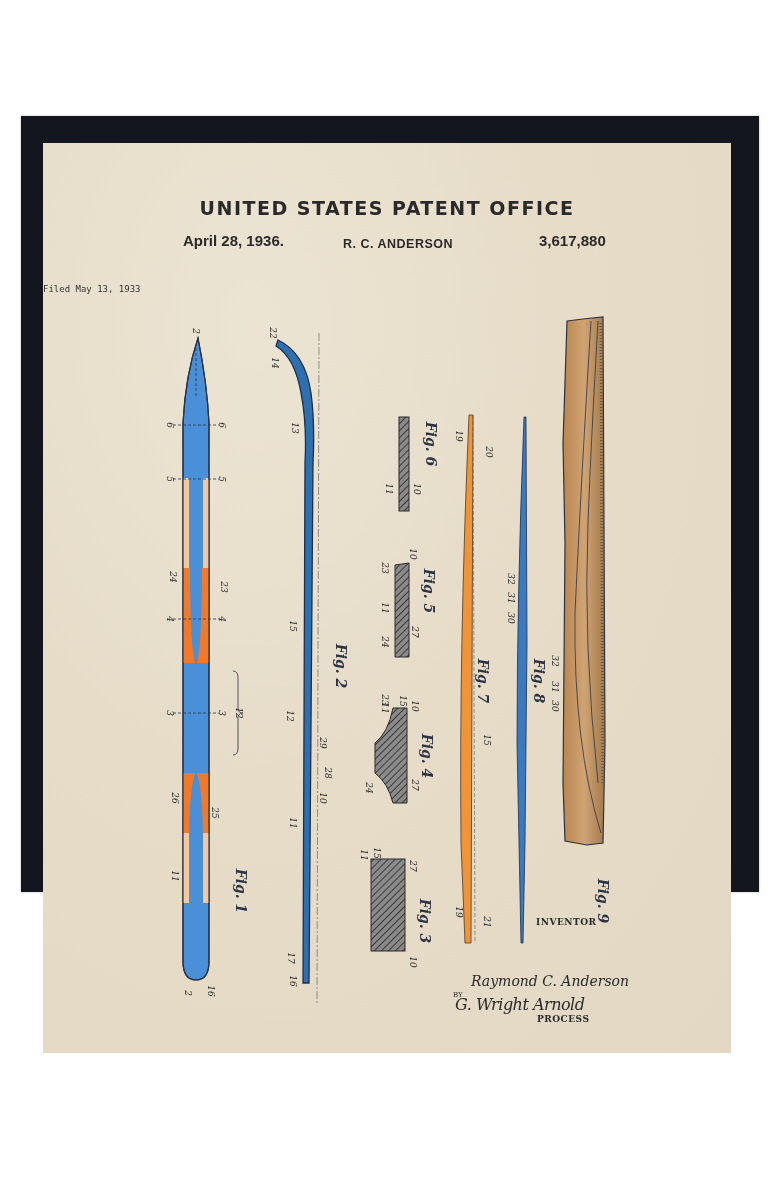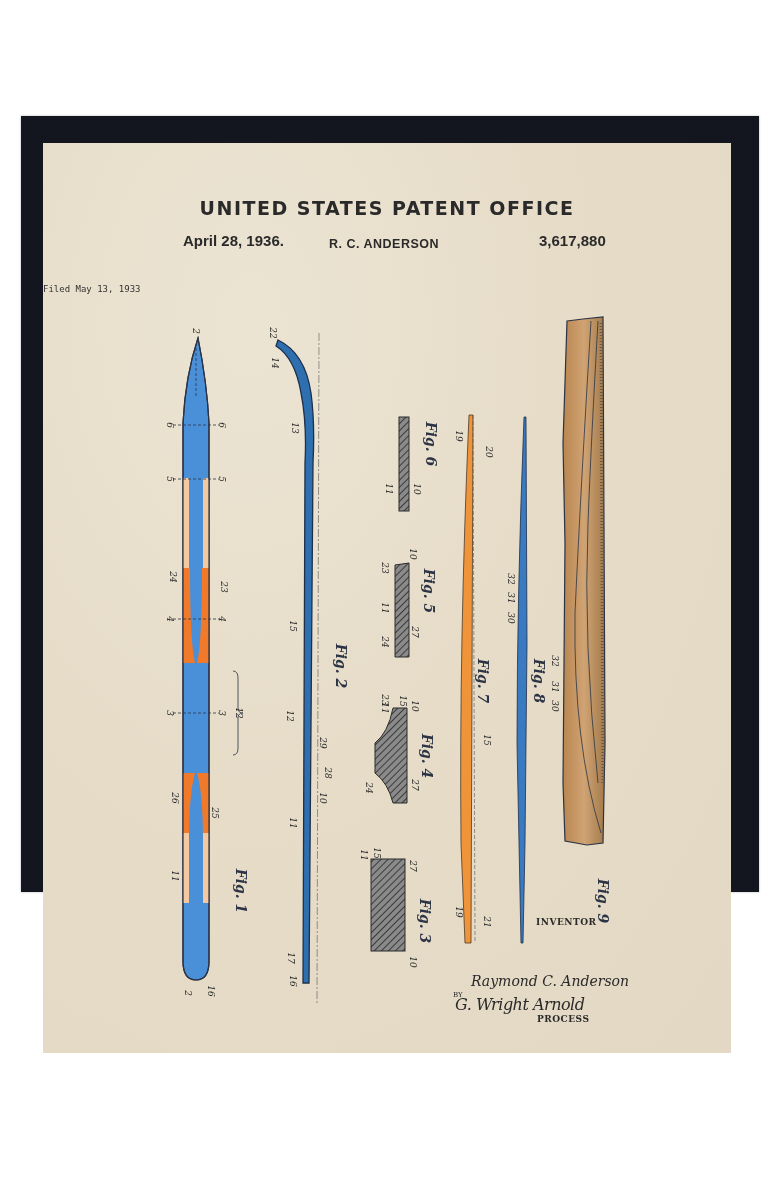--- a/index.html
+++ b/index.html
@@ -2,21 +2,21 @@
 <html><head>
 <meta charset="utf-8">
 <style>
   html,body{margin:0;padding:0;background:#ffffff;}
   body{width:780px;height:1196px;position:relative;overflow:hidden;font-family:"Liberation Sans",sans-serif;}
   .frame{position:absolute;left:21px;top:116px;width:738px;height:776px;background:#14161f;box-shadow:0 0 2px rgba(0,0,0,.3);}
   .paper{position:absolute;left:22px;top:27px;width:688px;height:910px;
     background:radial-gradient(ellipse at 30% 20%,#ece4d3 0%,#e6dcc8 45%,#e2d8c3 100%);overflow:hidden;}
   .hdr-title{position:absolute;left:0;right:0;top:54px;text-align:center;font-family:"DejaVu Sans",sans-serif;font-weight:bold;font-size:19px;letter-spacing:1.5px;color:#2a2a2a;}
   .hdr-date{position:absolute;left:112px;top:89px;font-family:"Liberation Sans",sans-serif;font-weight:bold;font-size:15px;color:#2a2a2a;margin-left:28px;}
-  .hdr-inventor{position:absolute;left:286px;top:94px;font-weight:bold;font-size:12.5px;letter-spacing:.5px;color:#2a2a2a;}
+  .hdr-inventor{position:absolute;left:300px;top:94px;font-weight:bold;font-size:12.5px;letter-spacing:.5px;color:#2a2a2a;}
   .hdr-number{position:absolute;left:496px;top:89px;font-weight:bold;font-size:15px;color:#2a2a2a;}
   .hdr-subtitle{position:absolute;left:0;right:0;top:119px;text-align:center;font-family:"DejaVu Sans Mono",monospace;font-size:8.5px;color:#333;}
   .hdr-filed{position:absolute;left:0;right:0;top:141px;text-align:left;font-family:"DejaVu Sans Mono",monospace;font-size:9px;color:#333;}
   .lbl{position:absolute;font-family:"DejaVu Serif",serif;font-style:italic;font-size:9px;color:#2a2a2a;transform:rotate(90deg);transform-origin:center;white-space:nowrap;}
   .fig{position:absolute;font-family:"DejaVu Serif",serif;font-style:italic;font-weight:bold;font-size:14px;color:#2b3345;transform:rotate(90deg);transform-origin:center;white-space:nowrap;}
   svg{position:absolute;left:0;top:0;}
   .sig-inventor-lbl{position:absolute;left:493px;top:774px;font-family:"DejaVu Serif",serif;font-weight:bold;font-size:9px;letter-spacing:.5px;color:#2a2a2a;}
   .sig-name{position:absolute;left:384px;top:830px;font-family:"DejaVu Serif",serif;font-style:italic;font-size:14px;color:#2a2a2a;margin-left:44px;}
   .sig-by{position:absolute;left:410px;top:848px;font-family:"DejaVu Serif",serif;font-size:7px;color:#2a2a2a;}
   .sig-attorney-name{position:absolute;left:412px;top:852px;font-family:"DejaVu Serif",serif;font-style:italic;font-size:16px;color:#2a2a2a;letter-spacing:-0.5px;}

